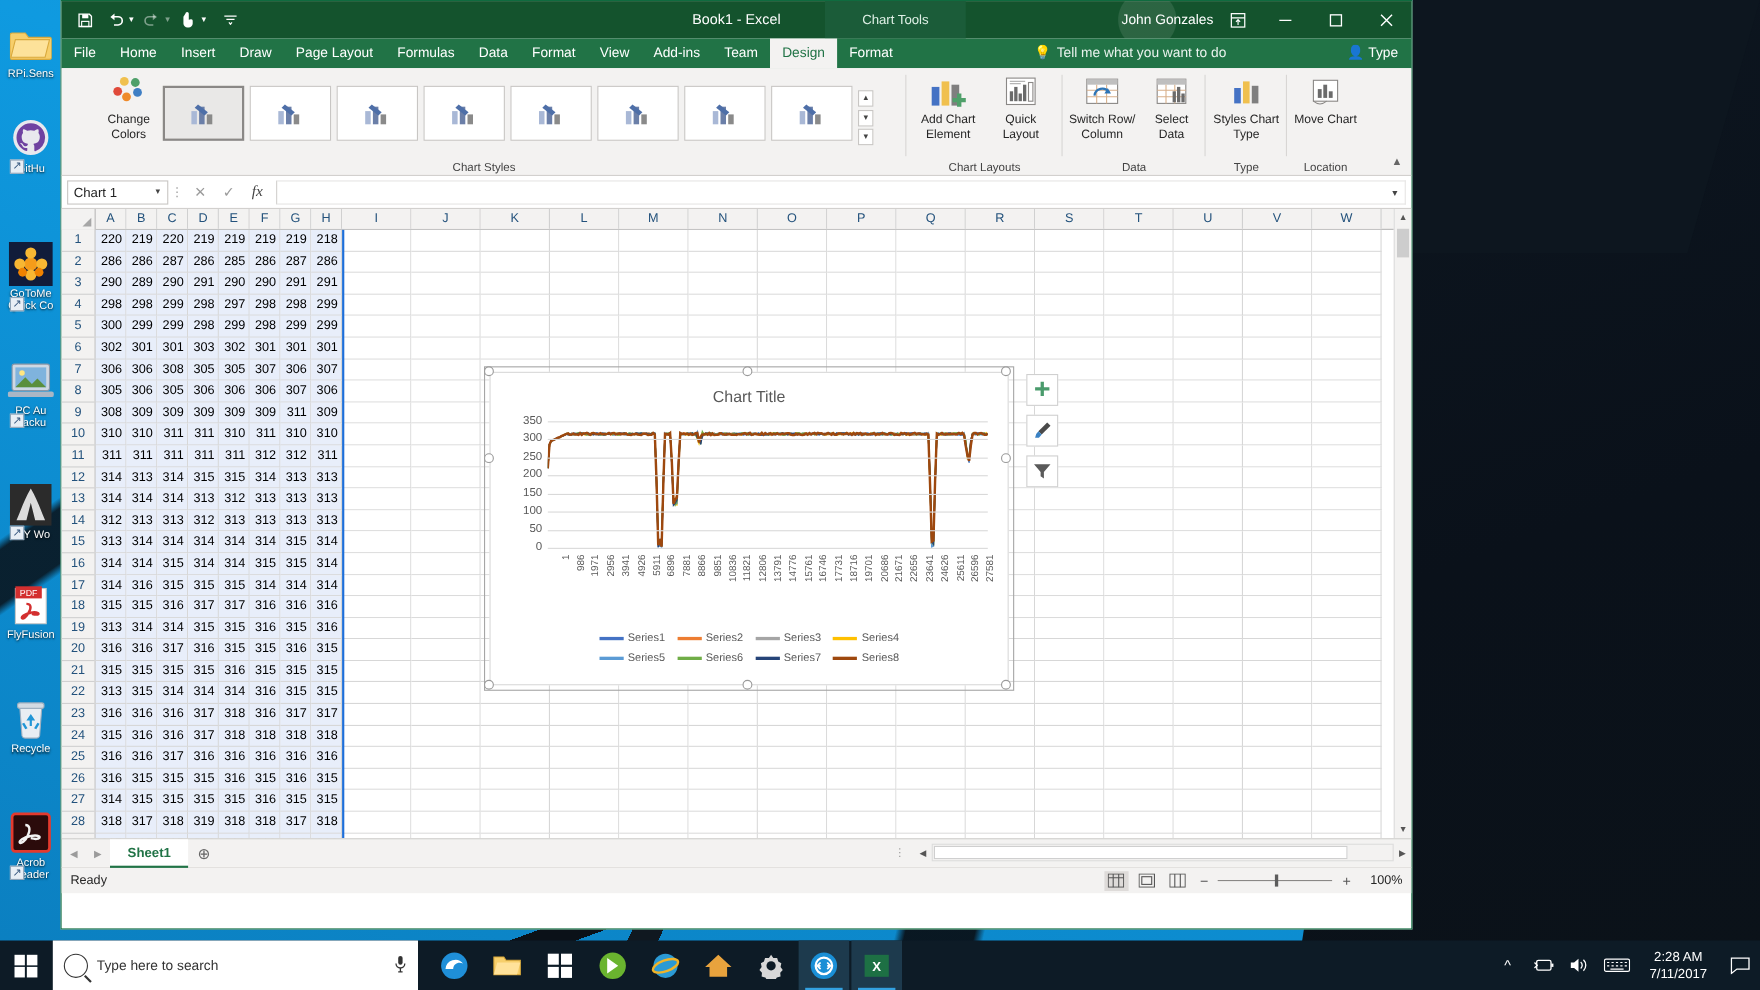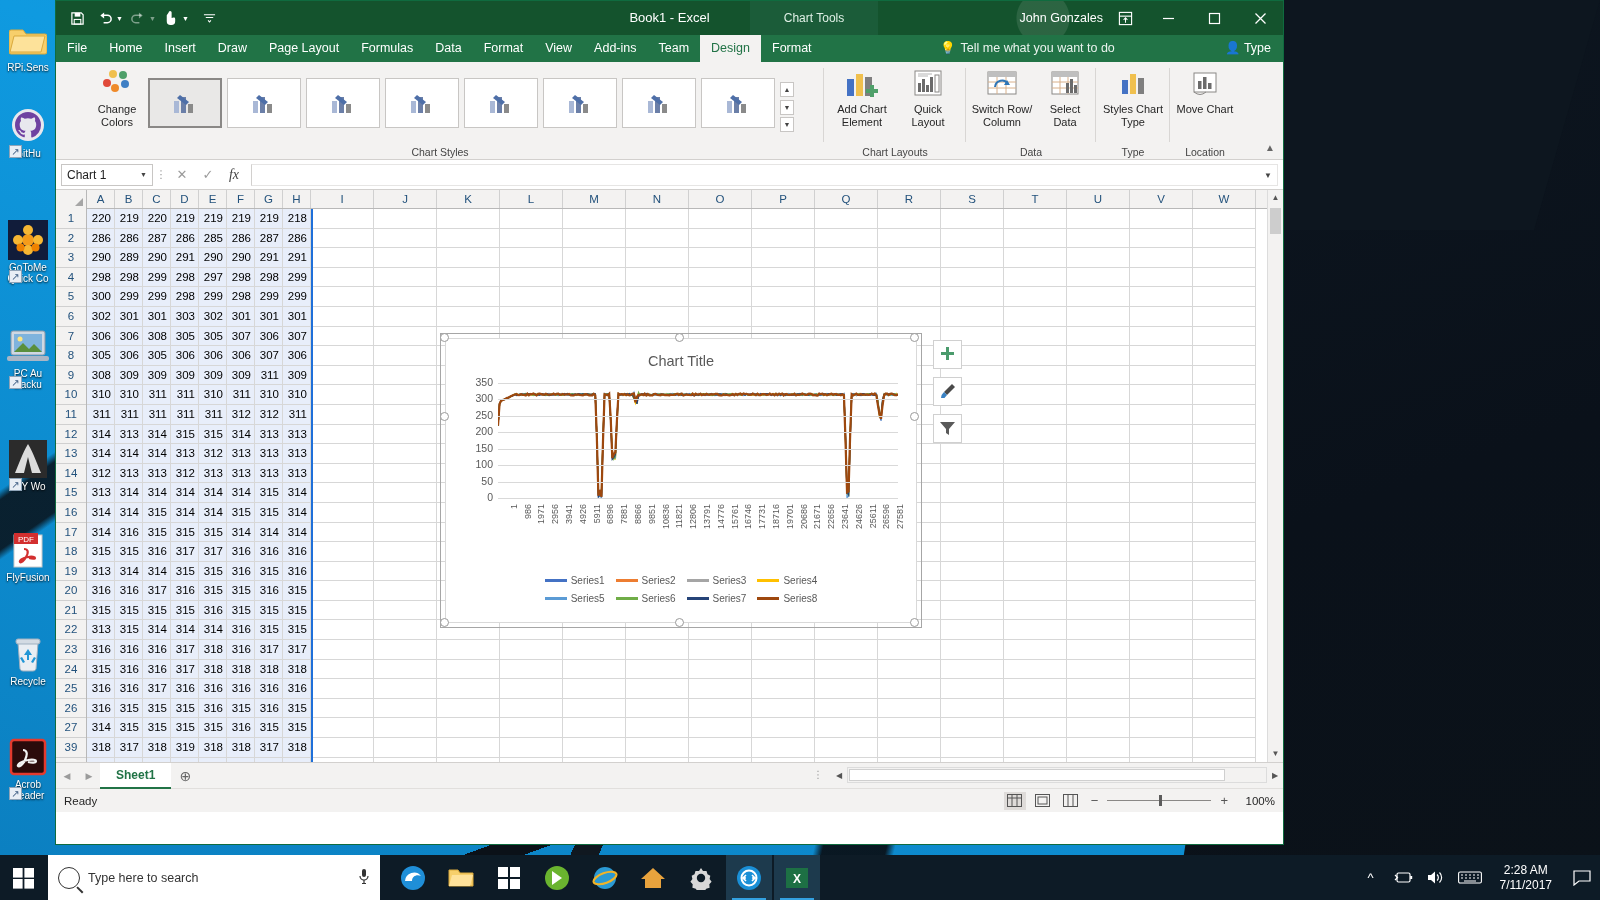--- a/index.html
+++ b/index.html
@@ -711,21 +711,21 @@
             <div class="rh">18</div>
             <div class="rh">19</div>
             <div class="rh">20</div>
             <div class="rh">21</div>
             <div class="rh">22</div>
             <div class="rh">23</div>
             <div class="rh">24</div>
             <div class="rh">25</div>
             <div class="rh">26</div>
             <div class="rh">27</div>
-            <div class="rh">39</div>
+            <div class="rh">28</div>
             <div class="rh">29</div>
           </div>
         <div class="cells" id="cells">
             <div class="grow">
               <div class="gcell filled" style="width: 28px;">220</div>
               <div class="gcell filled" style="width: 28px;">219</div>
               <div class="gcell filled" style="width: 28px;">220</div>
               <div class="gcell filled" style="width: 28px;">219</div>
               <div class="gcell filled" style="width: 28px;">219</div>
               <div class="gcell filled" style="width: 28px;">219</div>

